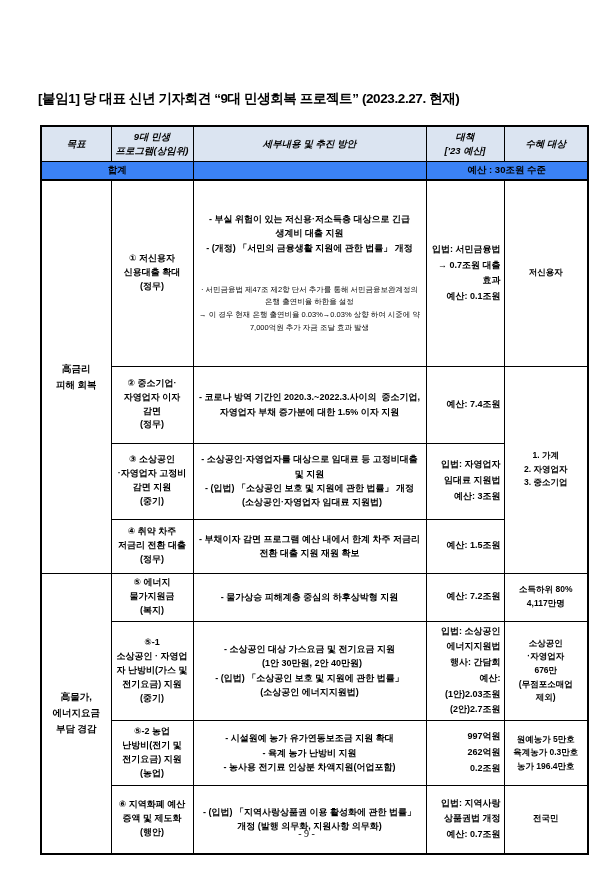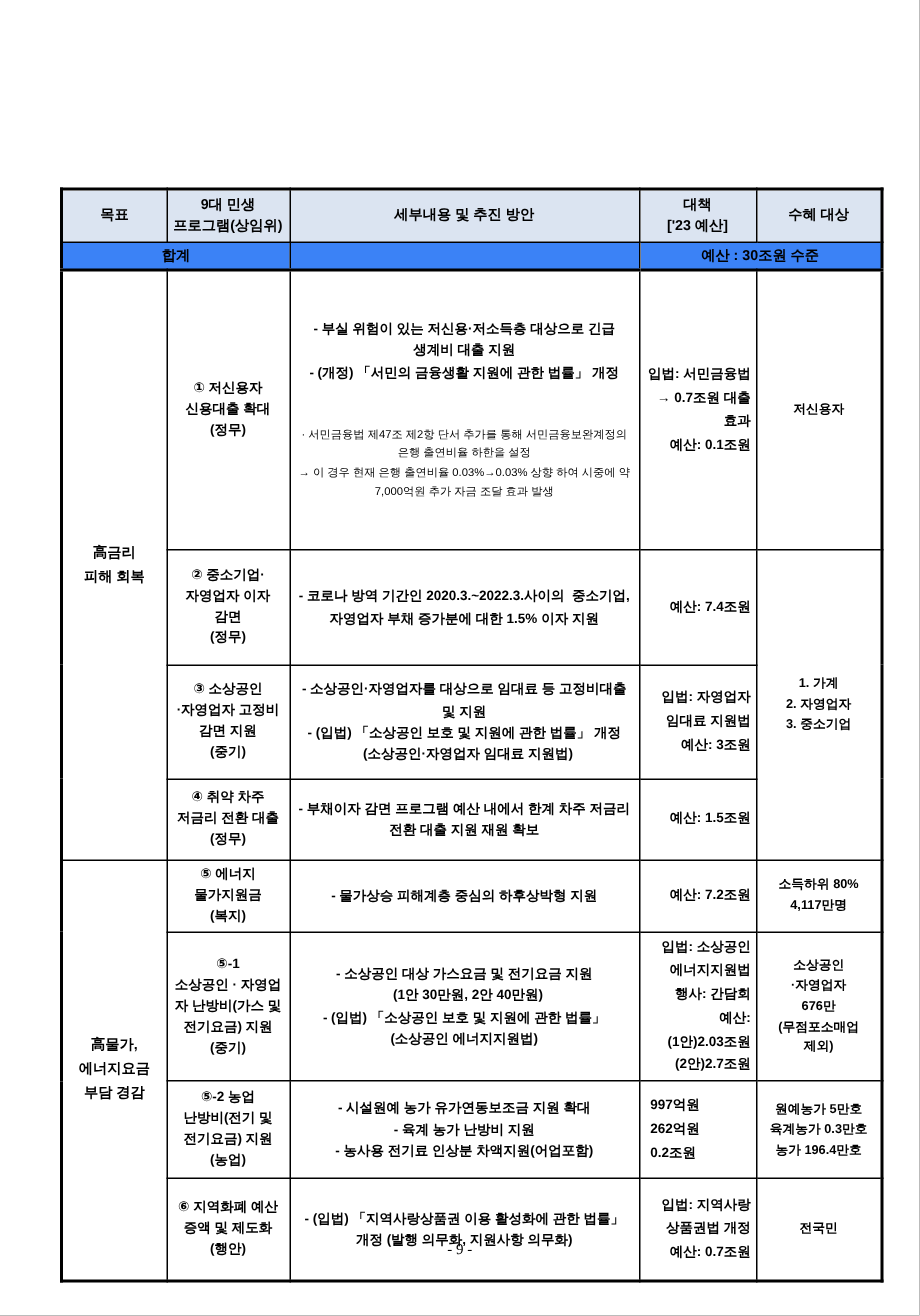--- a/index.html
+++ b/index.html
@@ -31,21 +31,21 @@
     white-space:pre-wrap;
     word-break:keep-all;
     overflow:hidden;
   }
   col.c-goal{width:70px;}
   col.c-prog{width:82px;}
   col.c-detail{width:233px;}
   col.c-measure{width:78px;}
   col.c-benef{width:84px;}
 
-  tr.header-row{height:35px;}
+  tr.header-row{height:35px;font-style:italic;}
   tr.header-row th{
     background:#dbe4f1;
     font-size:9.5px;font-weight:700;
     text-align:center;line-height:1.5;
   }
   tr.total-row{height:19px;}
   tr.total-row td{
     background:#3b82f6;
     font-size:9.5px;font-weight:700;
     text-align:center;
@@ -65,35 +65,36 @@
     text-align:center;font-size:9px;font-weight:700;line-height:1.6;
     padding:4px 6px;
   }
   td.detail .sub{
     font-size:7.5px;font-weight:400;line-height:1.7;margin-top:0;
   }
   td.measure{
     text-align:right;font-size:9px;font-weight:700;line-height:1.75;
     padding-left:6px;
   }
-  td.measure.center{text-align:left;padding-left:7px;}
+  td.measure.center{text-align:right;padding-left:7px;}
   td.benef{
     text-align:center;font-size:8.5px;font-weight:700;line-height:1.6;
   }
   .footer{
     position:absolute;left:0;top:828px;width:100%;
     text-align:center;font-size:10px;font-weight:400;
     font-family:"Liberation Serif","DejaVu Serif",serif;
   }
 </style>
 </head>
 <body>
 
 <div class="page">
 
+  <div class="title">[붙임1] 당 대표 신년 기자회견 “9대 민생회복 프로젝트” (2023.2.27. 현재)</div>
 
   <table class="main">
     <colgroup>
       <col class="c-goal">
         <col class="c-prog">
         <col class="c-detail">
         <col class="c-measure">
         <col class="c-benef">
     </colgroup>
 

